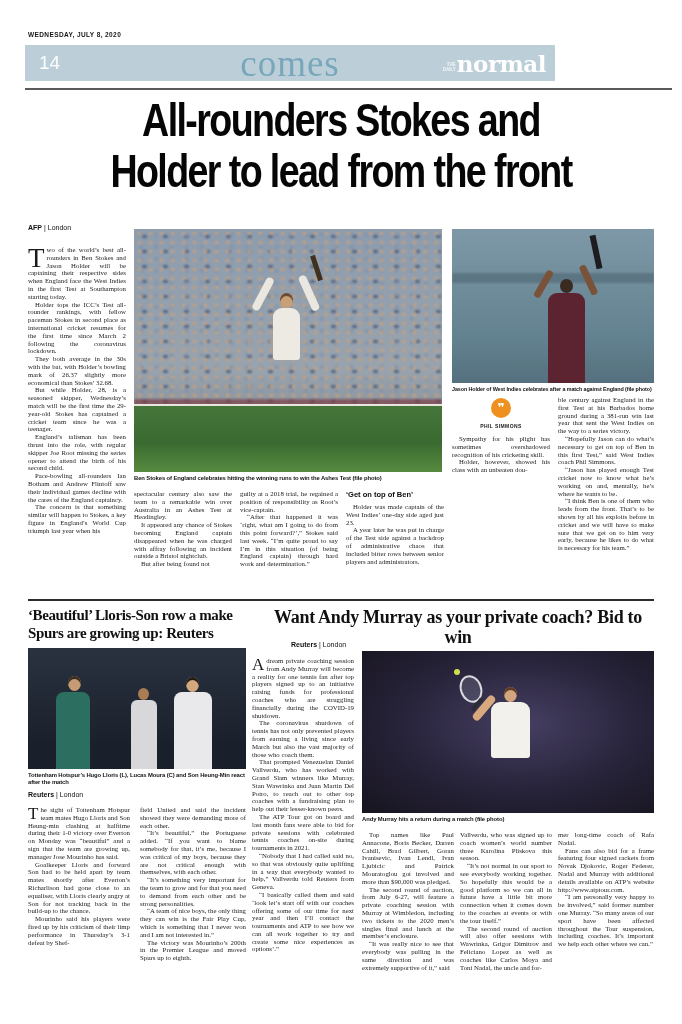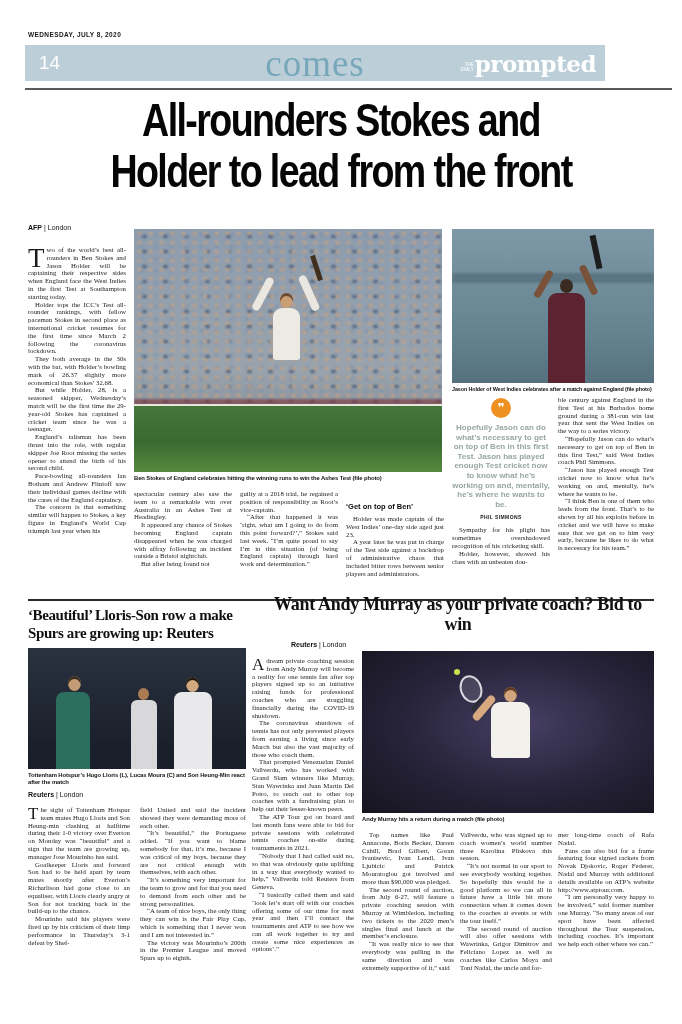--- a/index.html
+++ b/index.html
@@ -5,21 +5,21 @@
   html,body { margin:0; padding:0; }
   body {
     width:682px; height:1024px; position:relative; overflow:hidden;
     background:#ffffff; color:#1d1d1d;
     font-family:"Liberation Serif", serif;
   }
   .abs { position:absolute; }
 
   
   .date { left:28px; top:31px; font:bold 6.5px "Liberation Sans",sans-serif; letter-spacing:.4px; color:#161616; }
-  .bar  { left:25px; top:45px; width:580px; height:36px; background:#bccfd8; }
+  .bar  { left:25px; top:45px; width:530px; height:36px; background:#bccfd8; }
   .pageno { position:absolute; left:14px; top:7px; color:#fdfdfd; font:300 19px "Liberation Sans",sans-serif; }
   .sports { position:absolute; left:0; right:0; top:-3px; text-align:center;
             font:400 37px "Liberation Serif",serif; color:#78a7bb; letter-spacing:1px; }
   .masthead { position:absolute; right:9px; top:8px; display:flex; align-items:flex-end; color:#fff; }
   .mh-small { display:flex; flex-direction:column; align-items:flex-end; margin:0 1px 3px 0;
               font:bold 4.5px/4.5px "Liberation Sans",sans-serif; color:#f2f6f8; }
   .mh-big { font:bold 23px/22px "DejaVu Serif",serif; letter-spacing:-.5px; }
   .rule-top { left:25px; top:88px; width:647px; height:2px; background:#5a5a5a; }
 
   
@@ -30,21 +30,21 @@
 
   
   .byline { font-family:"Liberation Sans",sans-serif; font-size:7px; color:#111; }
   .byline .ag { font-weight:bold; }
   .bodycol { font-size:6.8px; line-height:7.8px; text-align:justify; color:#1b1b1b; overflow:hidden; }
   .bodycol p { margin:0; }
   .bodycol p + p, .ind { text-indent:7px; }
   .dc { float:left; font-family:"Liberation Serif",serif; }
   .dc3 { font-size:27px; line-height:22px; padding:1px 2px 0 0; }
   .dc2 { font-size:17px; line-height:14px; padding:1px 2px 0 0; }
-  .subhead { font:bold 7.5px "Liberation Sans",sans-serif; margin:12px 0 4px 0; color:#0d0d0d; }
+  .subhead { font:bold 7.5px "Liberation Sans",sans-serif; margin:0 0 4px 0; color:#0d0d0d; }
   .caption { font-family:"Liberation Sans",sans-serif; font-weight:bold; font-size:5.9px;
              line-height:7px; color:#121212; letter-spacing:-.1px; }
   .caption-sm { font-size:5.4px; }
 
   
   .quoteblock { text-align:center; }
   .qicon { width:20px; height:20px; border-radius:50%; background:#ef9120; color:#fff;
            font:bold 12px/20px "DejaVu Sans",sans-serif; text-align:center; margin:0 auto 5px auto; }
   .qtext { font:bold 8px/9.6px "Liberation Sans",sans-serif; color:#98a79e; }
   .qattr { font:bold 5px "Liberation Sans",sans-serif; color:#222; margin-top:5px; letter-spacing:.4px; }
@@ -106,21 +106,21 @@
 
 <div class="date abs">WEDNESDAY, JULY 8, 2020</div>
 <div class="bar abs">
   <div class="pageno">14</div>
   <div class="sports">comes</div>
   <div class="masthead">
     <div class="mh-small">
       <span>THE</span>
       <span>DAILY</span>
     </div>
-    <div class="mh-big">prompted</div>
+    <div class="mh-big">normal</div>
   </div>
 </div>
 <div class="rule-top abs"></div>
 
 <h1 class="headline abs">
   <span class="hl">All-rounders Stokes and</span>
   <span class="hl">Holder to lead from the front</span>
 </h1>
 
 <div class="byline abs" style="left:28px;top:224px;">
@@ -174,21 +174,20 @@
   <div class="shape arm-r"></div>
   <div class="shape bat"></div>
   <div class="shape head"></div>
   <div class="shape torso"></div>
 </div>
 <div class="caption caption-sm abs" style="left:452px;top:386px;width:202px;">Jason Holder of West Indies celebrates after a match against England (file photo)</div>
 
 <div class="bodycol abs" style="left:452px;top:398px;width:98px;height:198px;">
   <div class="quoteblock">
     <div class="qicon">❞</div>
-    <div class="qtext">Hopefully Jason can do what’s necessary to get on top of Ben in this first Test. Jason has played enough Test cricket now to know what he’s working on and, mentally, he’s where he wants to be.</div>
     <div class="qattr">PHIL SIMMONS</div>
   </div>
   <p class="ind" style="margin-top:6px;">Sympathy for his plight has sometimes overshadowed recognition of his cricketing skill.</p>
   <p>Holder, however, showed his class with an unbeaten dou-</p>
 </div>
 
 <div class="bodycol abs" style="left:558px;top:396px;width:96px;height:202px;">
   <p>ble century against England in the first Test at his Barbados home ground during a 381-run win last year that sent the West Indies on the way to a series victory.</p>
   <p>“Hopefully Jason can do what’s necessary to get on top of Ben in this first Test,” said West Indies coach Phil Simmons.</p>
   <p>“Jason has played enough Test cricket now to know what he’s working on and, mentally, he’s where he wants to be.</p>
@@ -224,21 +223,21 @@
   <p>Mourinho said his players were fired up by his criticism of their limp performance in Thursday’s 3-1 defeat by Shef-</p>
 </div>
 <div class="bodycol abs" style="left:140px;top:806px;width:106px;height:212px;">
   <p>field United and said the incident showed they were demanding more of each other.</p>
   <p>“It’s beautiful,” the Portuguese added. “If you want to blame somebody for that, it’s me, because I was critical of my boys, because they are not critical enough with themselves, with each other.</p>
   <p>“It’s something very important for the team to grow and for that you need to demand from each other and be strong personalities.</p>
   <p>“A team of nice boys, the only thing they can win is the Fair Play Cup, which is something that I never won and I am not interested in.”</p>
   <p>The victory was Mourinho’s 200th in the Premier League and moved Spurs up to eighth.</p>
 </div>
 
-<h2 class="h2-r abs" style="left:262px;top:594px;width:392px;font-family:Liberation Serif, serif;">Want Andy Murray as your private coach? Bid to win</h2>
+<h2 class="h2-r abs" style="left:262px;top:607px;width:392px;font-family:Liberation Serif, serif;">Want Andy Murray as your private coach? Bid to win</h2>
 <div class="byline abs" style="left:291px;top:641px;">
   <span class="ag">Reuters</span>
   <span>|</span>
   <span>London</span>
 </div>
 
 <div class="bodycol abs" style="left:252px;top:657px;width:102px;height:360px;">
   <p><span class="dc dc2">A</span><span>dream private coaching session from Andy Murray will become a reality for one tennis fan after top players signed up to an initiative raising funds for professional coaches who are struggling financially during the COVID-19 shutdown.</span></p>
   <p>The coronavirus shutdown of tennis has not only prevented players from earning a living since early March but also the vast majority of those who coach them.</p>
   <p>That prompted Venezuelan Daniel Vallverdu, who has worked with Grand Slam winners like Murray, Stan Wawrinka and Juan Martin Del Potro, to reach out to other top coaches with a fundraising plan to help out their lesser-known peers.</p>

